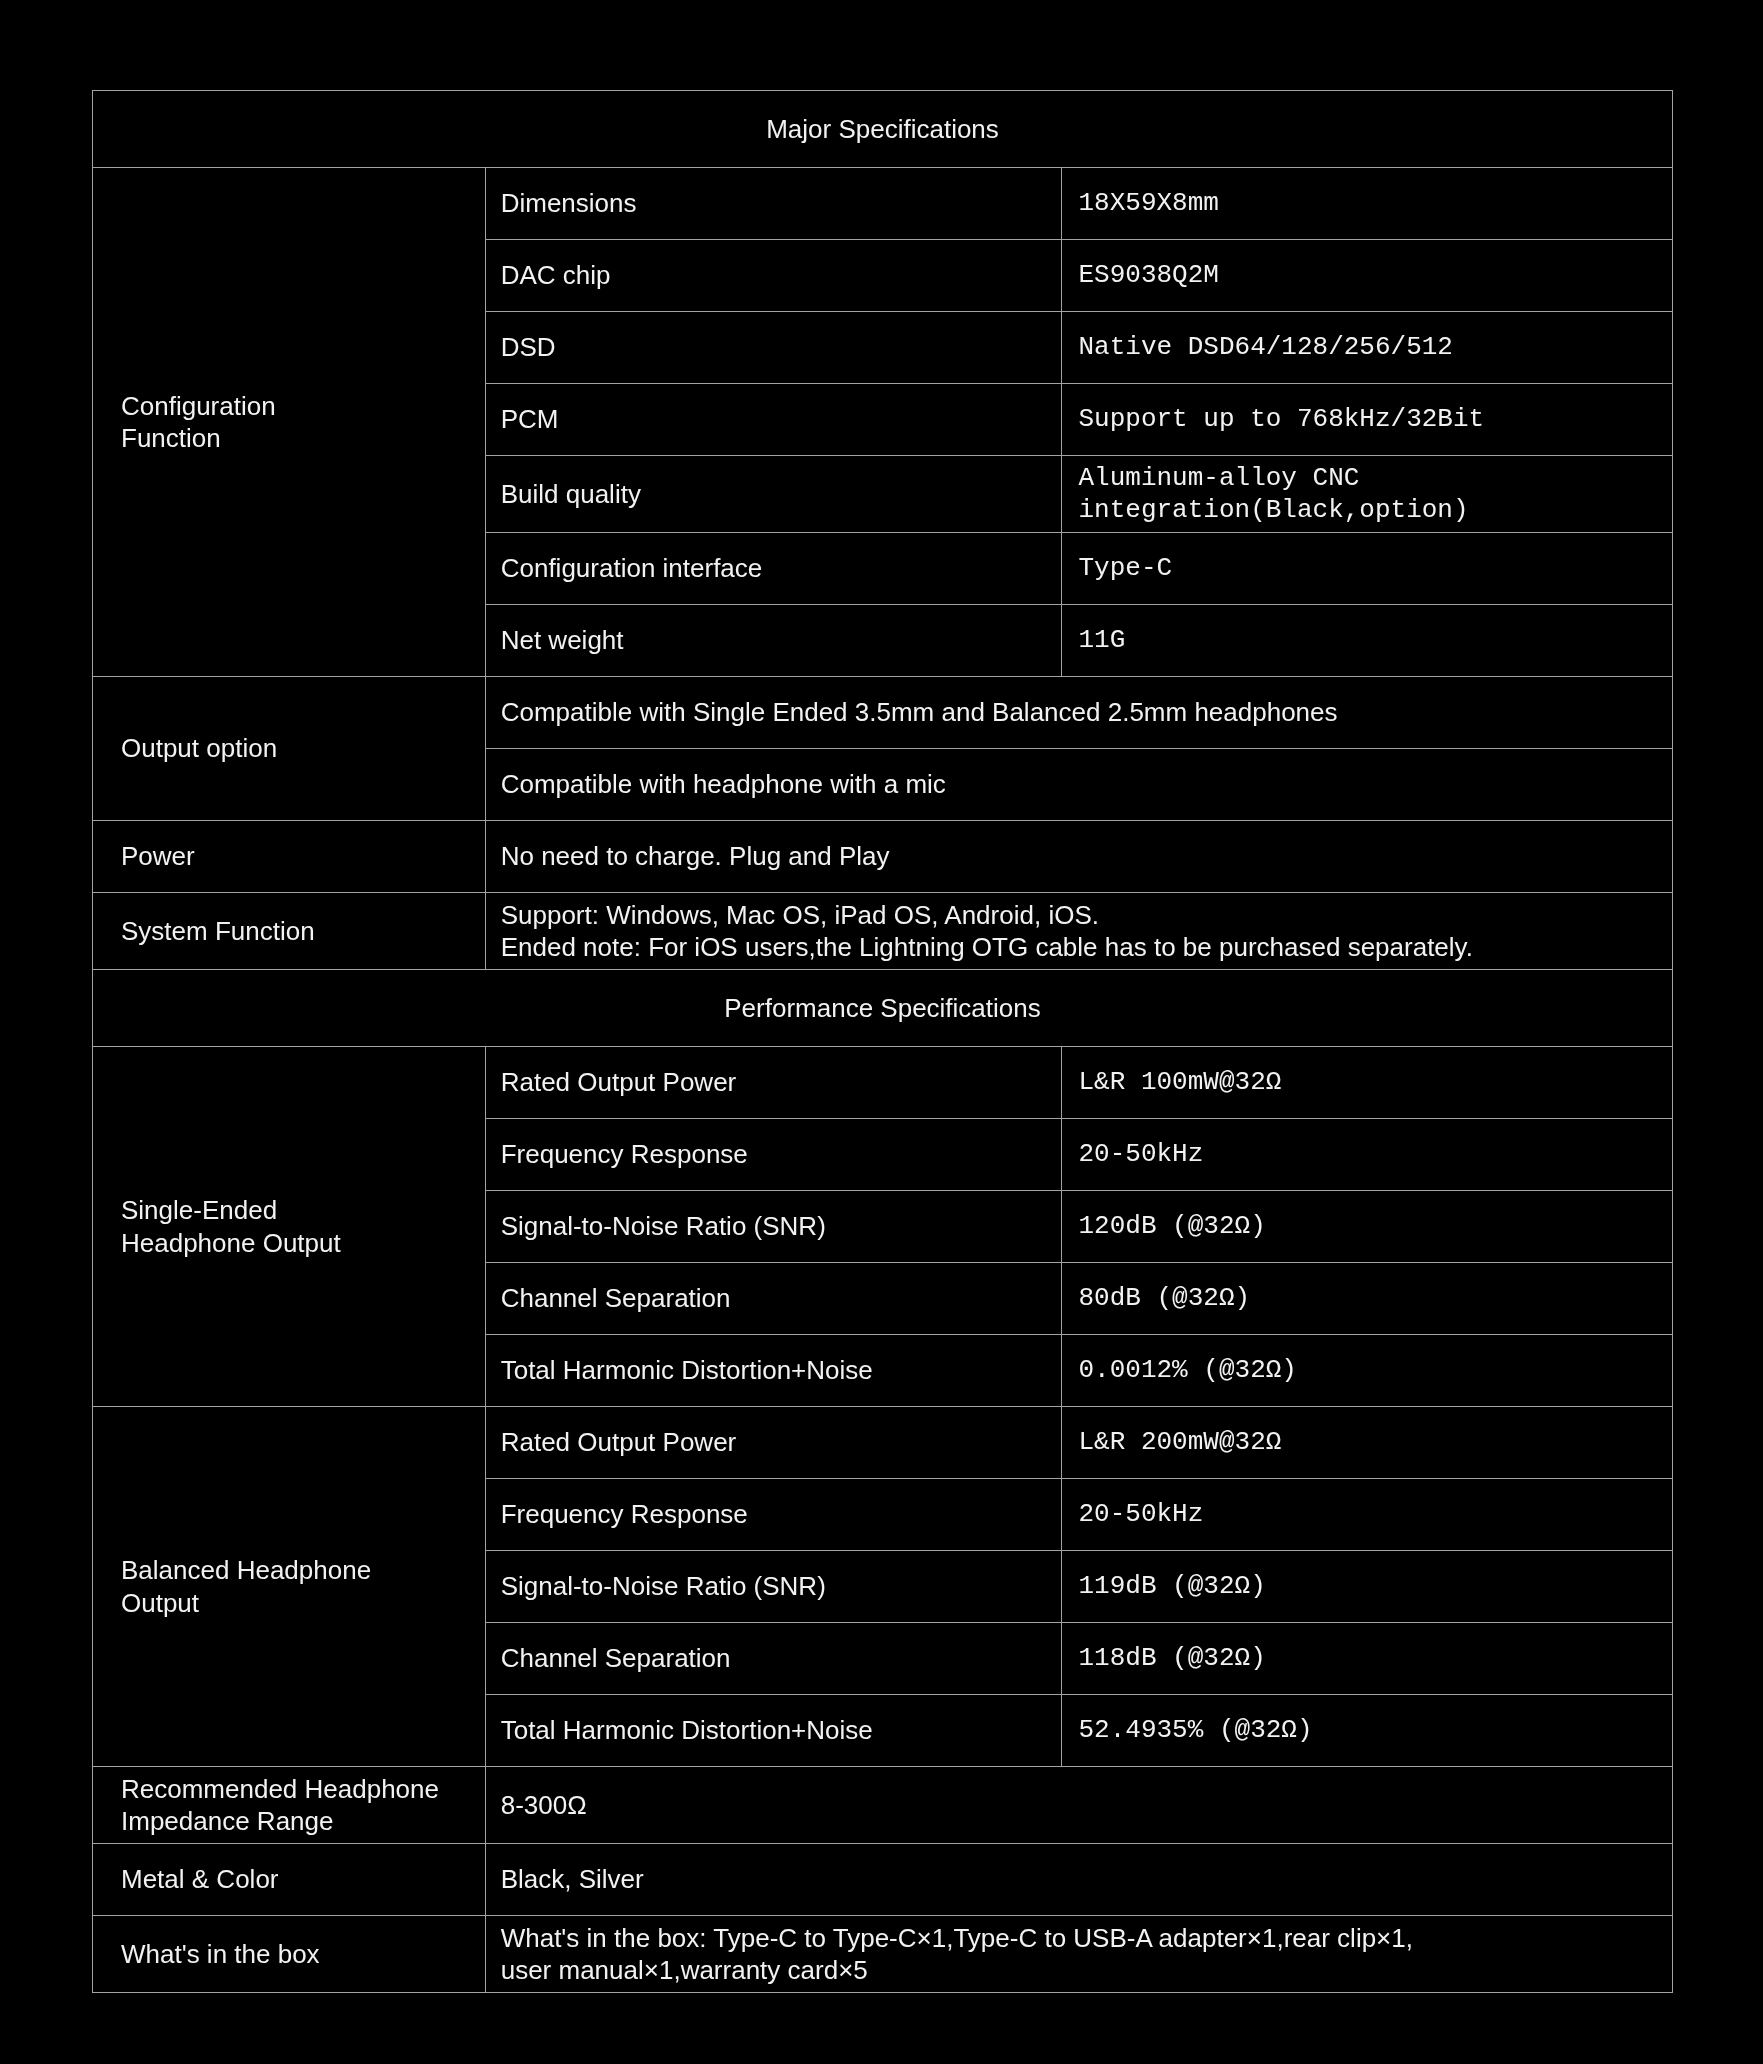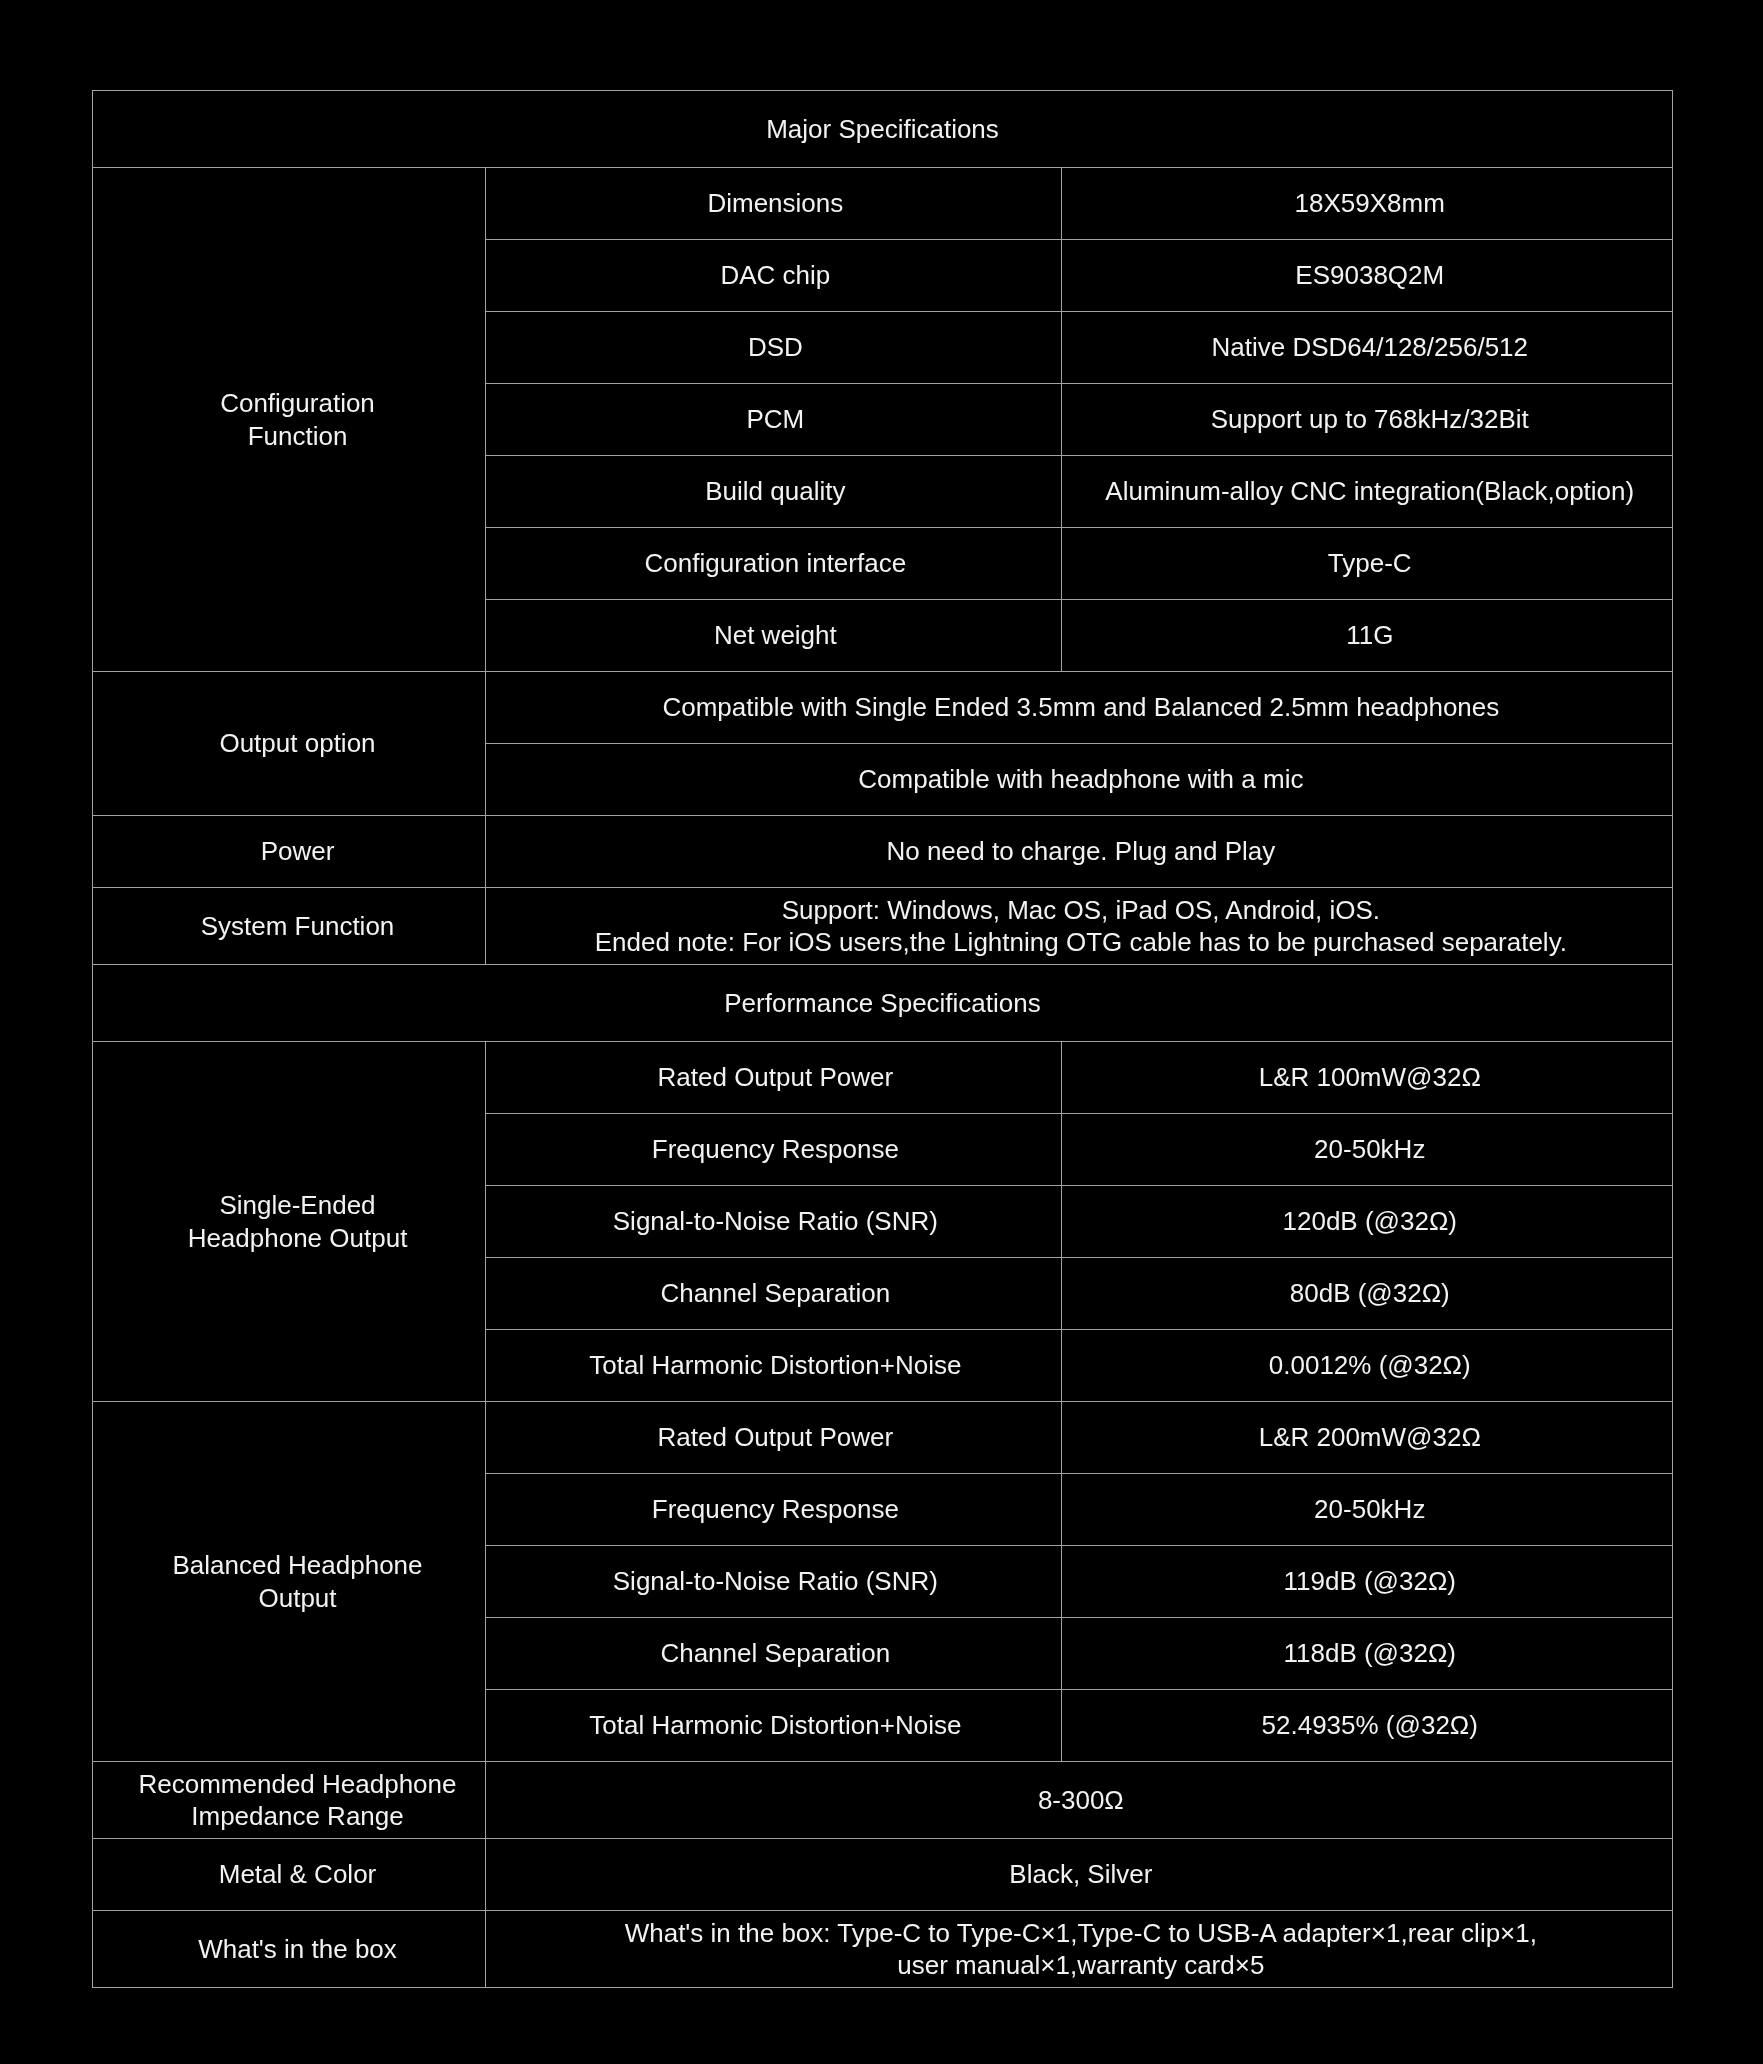--- a/index.html
+++ b/index.html
@@ -29,30 +29,29 @@
   }
   col.c1 { width: 393px; }
   col.c2 { width: 576px; }
   col.c3 { width: 611px; }
   td {
     border: 1.8px solid #a3a3a3;
     vertical-align: middle;
     padding: 5.5px 11px 5.5px 14.7px;
     white-space: pre-line;
     overflow: hidden;
-    text-align: center;
   }
   tr.body-row { height: 72px; }
   tr.header-row { height: 77px; }
   tr.header-row td {
     text-align: center;
     padding: 4px;
   }
   td.group { padding-left: 28px; }
-  td.val { padding-left: 16.5px; }
+  td.val { padding-left: 16.5px; font-family: Liberation Mono, monospace; }
 </style>
 </head>
 <body>
 
 <div class="stage">
   <table class="specs">
     <colgroup>
       <col class="c1">
       <col class="c2">
       <col class="c3">

